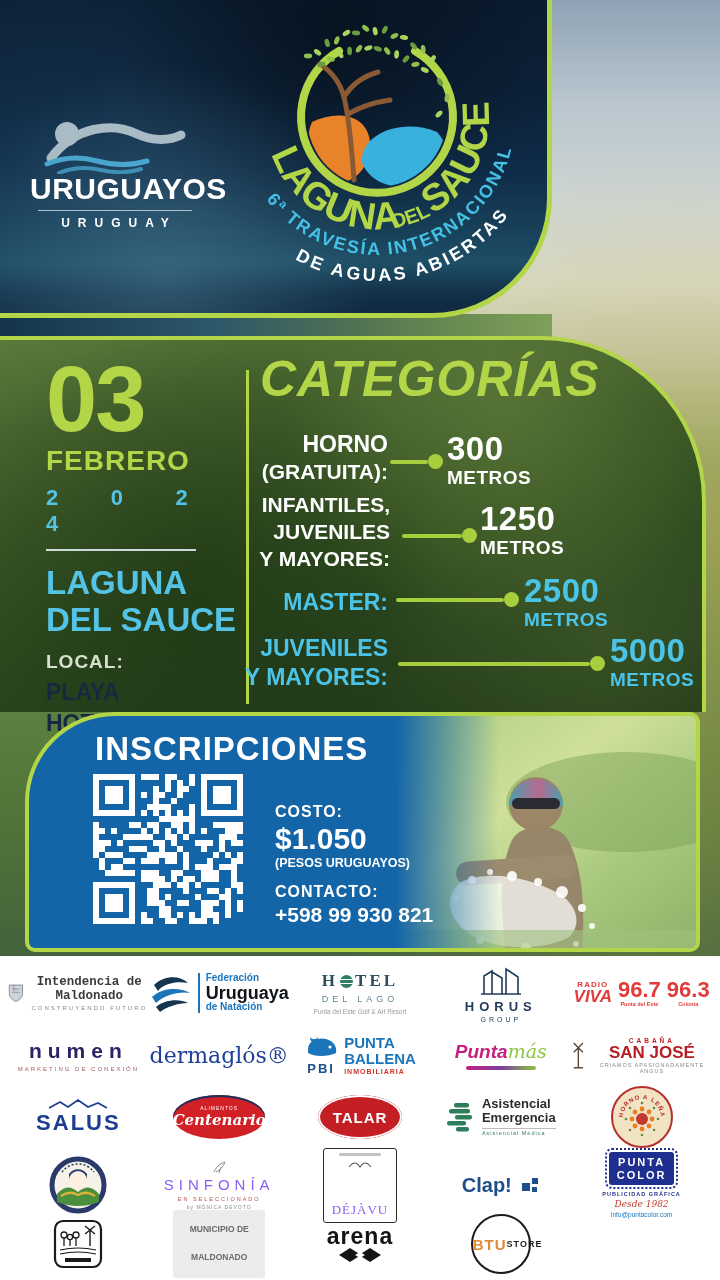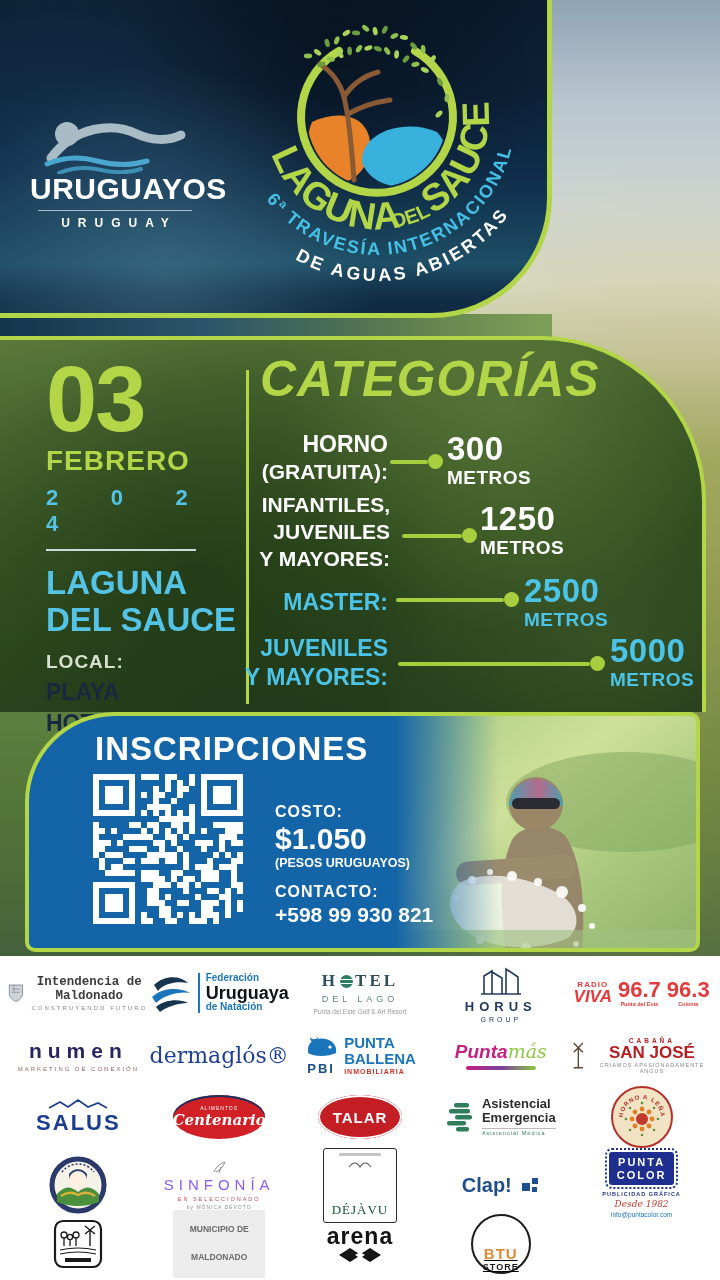--- a/index.html
+++ b/index.html
@@ -122,35 +122,35 @@
   .asis-col{text-align:left;line-height:1.05;}
   .asis-name{font-size:13px;font-weight:900;color:#2b2b2b;}
   .asis-sub{font-size:5.5px;color:#2e7d5b;letter-spacing:1px;margin-top:3px;border-top:1px solid #bbb;padding-top:2px;}
   .horno-circle{width:58px;height:58px;border-radius:50%;background:#f2e3c4;border:2px solid #b5302a;
     position:relative;overflow:hidden;}
   .sinf-name{font-size:15px;letter-spacing:5px;color:#8b5cf6;}
   .sinf-sub1{font-size:5.5px;letter-spacing:2px;color:#c05050;margin-top:1px;}
   .sinf-sub2{font-size:5px;letter-spacing:1px;color:#8a8a8a;}
   .dej-box{border:1.5px solid #2b2b2b;border-radius:3px;padding:4px 8px;display:flex;
     flex-direction:column;align-items:center;gap:2px;background:#fff;}
-  .dej-name{font-size:13px;font-family:"Liberation Serif",serif;letter-spacing:1px;color:#14532d;margin-top:32px;}
+  .dej-name{font-size:13px;font-family:"Liberation Serif",serif;letter-spacing:1px;color:#8b5cf6;margin-top:32px;}
   .clap-name{font-size:20px;font-weight:900;color:#1f4e8c;}
   .clap-px{position:relative;width:20px;height:20px;margin-left:2px;}
   .clap-px span{position:absolute;background:#1f4e8c;}
   .pc-stamp{background:#1e2f8f;border-radius:3px;padding:4px 8px;outline:2px dotted #1e2f8f;outline-offset:2px;}
   .pc-line{color:#fff;font-size:11px;font-weight:900;letter-spacing:2px;line-height:1.15;}
   .pc-sub{font-size:5.5px;letter-spacing:1px;color:#1e2f8f;margin-top:4px;font-weight:700;}
   .pc-since{font-size:9px;font-style:italic;font-family:"DejaVu Serif",serif;color:#c0392b;}
   .pc-mail{font-size:6.5px;color:#1b75bb;}
   .mun-box{width:92px;height:68px;background:#ececec;border-radius:2px;display:flex;
     flex-direction:column;align-items:center;justify-content:center;gap:18px;}
   .mun-name{font-size:8.5px;font-weight:900;color:#6b6b6b;line-height:1.15;}
   .arena-name{font-size:23px;font-weight:900;letter-spacing:1px;color:#141414;line-height:.9;}
   .btu-circle{width:56px;height:56px;border-radius:50%;border:2px solid #1b1b1b;background:#fff;
-    display:flex;flex-direction:column;align-items:center;justify-content:flex-end;text-decoration:underline;}
+    display:flex;align-items:center;justify-content:space-between;}
   .btu-name{font-size:15px;font-weight:900;color:#df8a35;letter-spacing:1px;}
   .btu-sub{font-size:9px;font-weight:900;color:#1b1b1b;letter-spacing:1px;}
 </style>
 </head>
 <body>
 
 <div class="poster">
   <div class="gap-strip"></div>
 
   <section class="top-panel">

